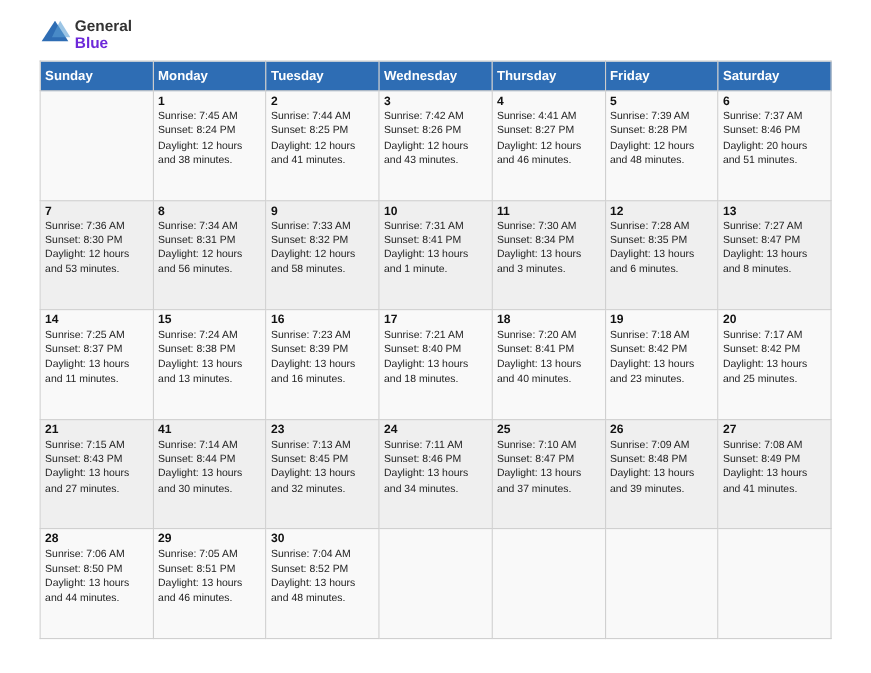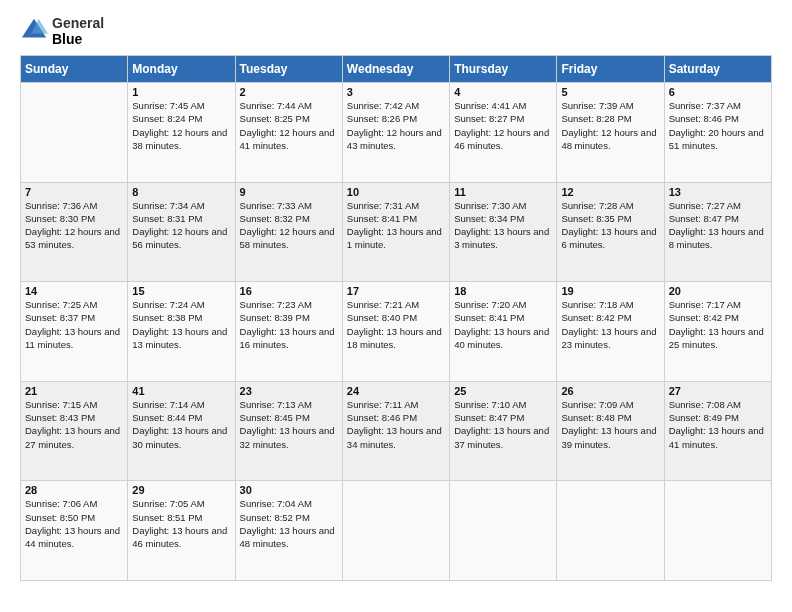--- a/index.html
+++ b/index.html
@@ -6,21 +6,21 @@
     body {
       width: 792px;
       height: 612px;
       font-family: Arial, sans-serif;
       background: #fff;
       overflow: hidden;
     }
     .page {
       width: 792px;
       height: 596px;
-      padding: 15px 20px;
+      padding: 15px 36px;
       display: flex;
       flex-direction: column;
     }
     .header {
       display: flex;
       justify-content: space-between;
       align-items: flex-start;
       margin-bottom: 8px;
     }
     .logo {
@@ -94,21 +94,21 @@
 
 <div class="page">
   <div class="header">
     <div class="logo">
       <svg class="logo-icon" viewBox="0 0 30 30">
         <polygon points="15,2 28,22 2,22" fill="#2e6db4"></polygon>
         <polygon points="20,2 30,18 12,18" fill="#5a9fd4" opacity="0.6"></polygon>
       </svg>
       <div>
         <div style="font-size:14px;font-weight:bold;color:#333;">General</div>
-        <div style="font-size:14px;font-weight:bold;color:#000000;">Blue</div>
+        <div style="font-size:14px;font-weight:bold;color:#6d28d9;">Blue</div>
       </div>
     </div>
     <div class="title-block">
       <div class="main-title"></div>
       <div class="subtitle"></div>
     </div>
   </div>
 
   <table class="calendar-table">
     <thead>

